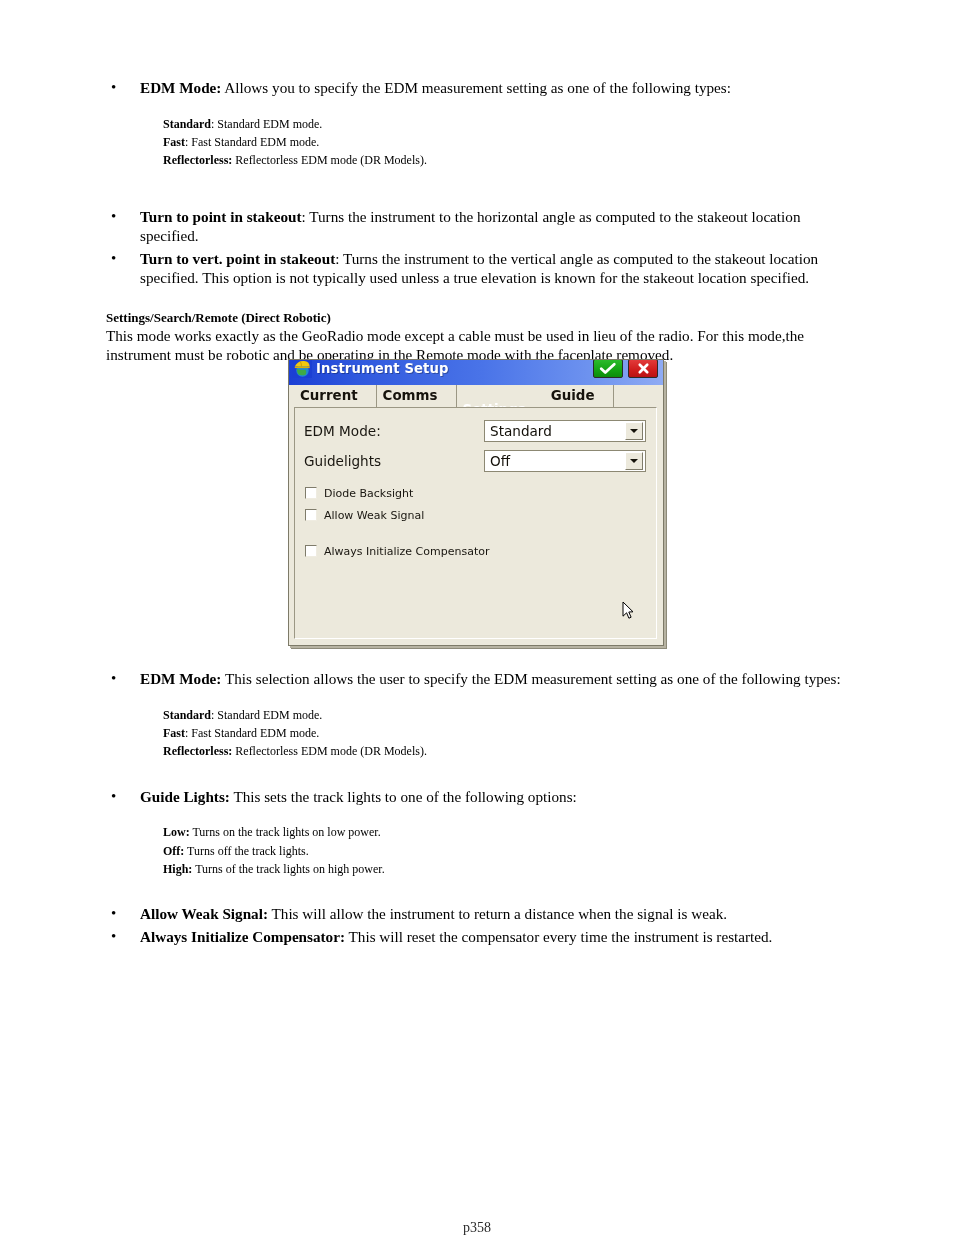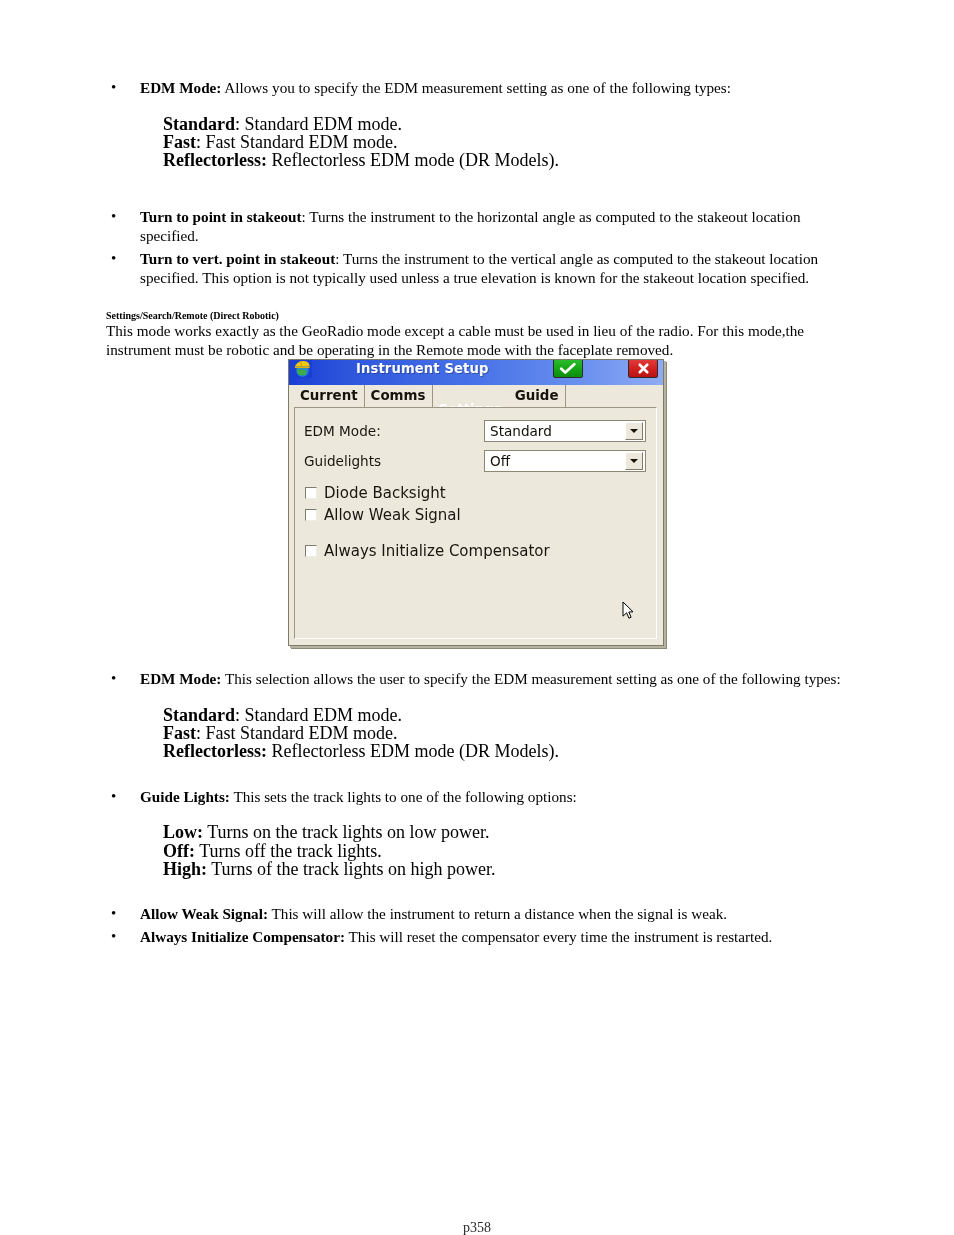--- a/index.html
+++ b/index.html
@@ -53,32 +53,32 @@
     font-size: 15px;
   }
   .bullet-text {
     flex: 1 1 auto;
     text-align: left;
   }
   .b { font-weight: bold; }
 
   .sublist {
     margin-left: 57px;
-    font-size: 18px;
+    font-size: 12px;
     line-height: 18.4px;
   }
   .sub-line { white-space: nowrap; }
   .gap-md { height: 17px; }
   .gap-lg { height: 22px; }
 
   .para {
     font-size: 15.2px;
     line-height: 19.6px;
   }
-  .heading-line { font-weight: bold; font-size: 10px; }
+  .heading-line { font-weight: bold; font-size: 13px; }
 
   
   .dialog-wrap {
     position: absolute;
     left: 288px;
     top: 359px;
     width: 376px;
     height: 287px;
   }
   .dialog {
@@ -95,21 +95,20 @@
 
   
   .titlebar {
     position: relative;
     height: 25px;
     background: linear-gradient(to right, #1b3fd4 0%, #2f58de 18%, #4a74e8 52%, #6d92ef 80%, #8fabf3 100%);
     display: flex;
     align-items: center;
     padding: 0 2px 9px 3px;
     box-sizing: border-box;
-    gap: 40px;
   }
   .title-icon {
     flex: 0 0 auto;
     width: 20px;
     height: 20px;
     position: relative;
     margin-right: 4px;
   }
   .title-text {
     flex: 1 1 auto;
@@ -147,21 +146,21 @@
     background: #ece9dc;
     display: flex;
     align-items: stretch;
     padding-left: 5px;
     box-sizing: border-box;
   }
   .tab {
     position: relative;
     display: flex;
     align-items: center;
-    padding: 0 6px 1px 6px;
+    padding: 0 18px 1px 6px;
     font-size: 13.4px;
     font-weight: bold;
     color: #16130c;
     background: #ece9dc;
     border-right: 1px solid #9b9784;
     white-space: nowrap;
     cursor: default;
   }
   .tab.sel {
     background: #0a5fe0;
@@ -260,21 +259,21 @@
     height: 12px;
     background: #ffffff;
     border-top: 1px solid #7f7c6b;
     border-left: 1px solid #7f7c6b;
     border-right: 1px solid #efece1;
     border-bottom: 1px solid #efece1;
     box-sizing: border-box;
     margin-right: 7px;
   }
   .check-label {
-    font-size: 15px;
+    font-size: 11px;
     color: #191610;
     white-space: nowrap;
   }
 
   .cursor-arrow {
     position: absolute;
     right: 22px;
     bottom: 18px;
     width: 12px;
     height: 19px;

